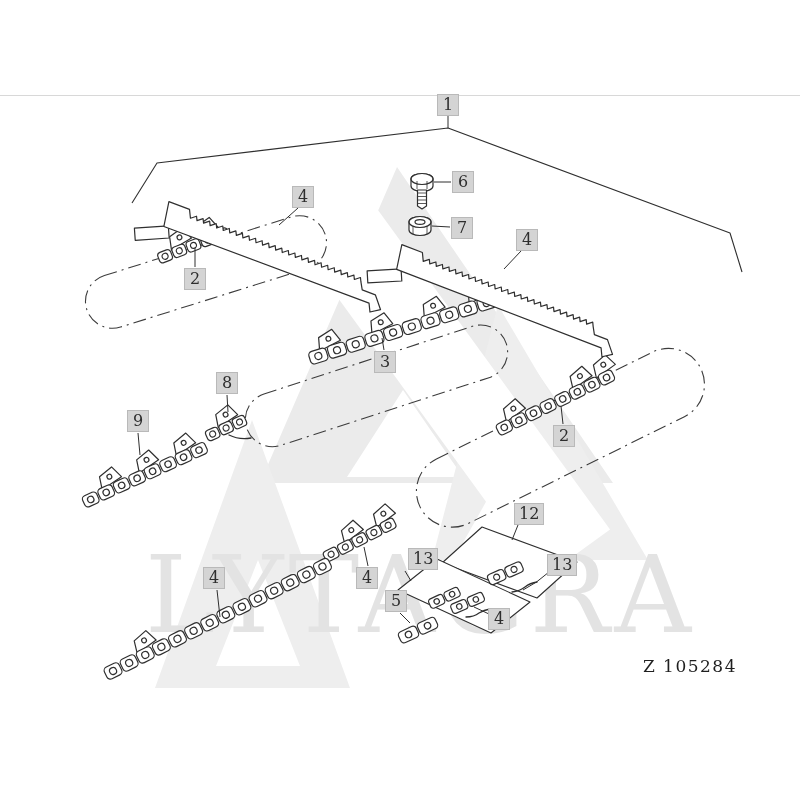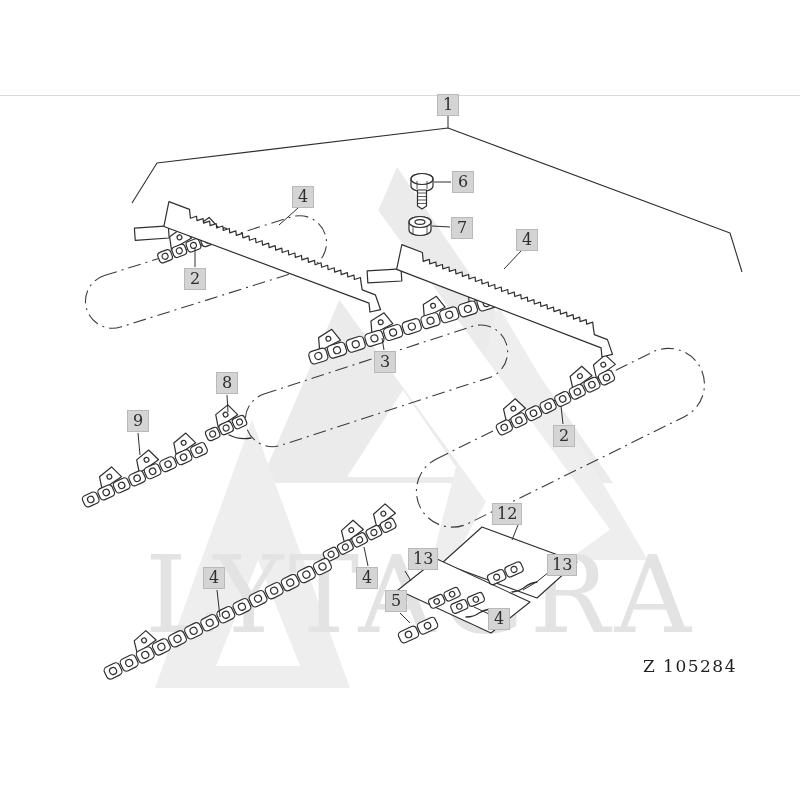--- a/index.html
+++ b/index.html
@@ -289,20 +289,20 @@
   <div class="callout" style="left:437px;top:94px">1</div>
   <div class="callout" style="left:292px;top:186px">4</div>
   <div class="callout" style="left:516px;top:229px">4</div>
   <div class="callout" style="left:452px;top:171px">6</div>
   <div class="callout" style="left:451px;top:217px">7</div>
   <div class="callout" style="left:184px;top:268px">2</div>
   <div class="callout" style="left:374px;top:351px">3</div>
   <div class="callout" style="left:216px;top:372px">8</div>
   <div class="callout" style="left:127px;top:410px">9</div>
   <div class="callout" style="left:553px;top:425px">2</div>
-  <div class="callout" style="left:492px;top:503px">12</div>
+  <div class="callout" style="left:514px;top:503px">12</div>
   <div class="callout" style="left:408px;top:548px">13</div>
   <div class="callout" style="left:547px;top:554px">13</div>
   <div class="callout" style="left:356px;top:567px">4</div>
   <div class="callout" style="left:203px;top:567px">4</div>
   <div class="callout" style="left:385px;top:590px">5</div>
   <div class="callout" style="left:488px;top:608px">4</div>
 </div>
 
 </body></html>

